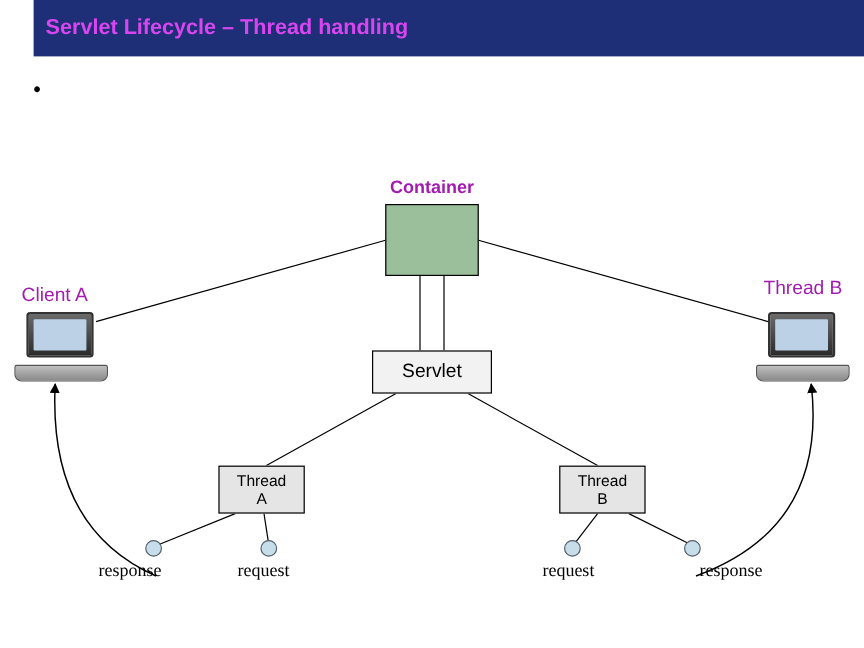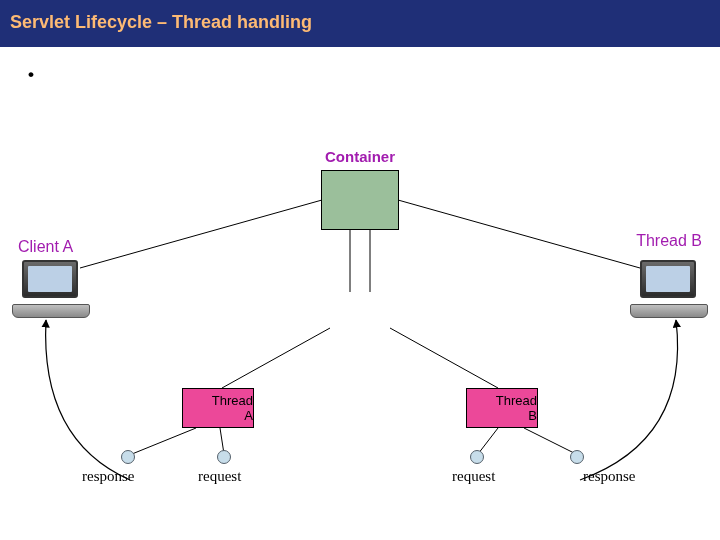--- a/index.html
+++ b/index.html
@@ -1,27 +1,27 @@
 <!DOCTYPE html>
 <html><head>
 <meta charset="utf-8">
 <style>
   * { box-sizing: border-box; margin: 0; padding: 0; }
   body { width: 720px; height: 540px; font-family: "Trebuchet MS", Verdana, Arial, sans-serif; background: #fff; position: relative; overflow: hidden; }
-  .header { background: #1f2f77; color: #fdba74; font-weight: bold; font-size: 18px; padding: 12px 10px 14px 10px; }
+  .header { background: #1f2f77; color: #d946ef; font-weight: bold; font-size: 18px; padding: 12px 10px 14px 10px; margin-left: 28px; }
   .bullet-row { display: flex; padding: 18px 28px 6px 28px; font-weight: bold; font-size: 17px; color: #000; }
   .bullet-dot { margin-right: 10px; }
   .diagram { position: absolute; left: 0; top: 120px; width: 720px; height: 420px; }
   .lbl { position: absolute; font-family: Arial, sans-serif; color: #a21caf; }
   .container-label { top: 28px; left: 50%; transform: translateX(-50%); font-weight: bold; font-size: 15px; }
   .container-box { position: absolute; top: 50px; left: 50%; transform: translateX(-50%); width: 78px; height: 60px; background: #9bbf9b; border: 1px solid #000; }
   .client-a-label { top: 118px; left: 18px; font-size: 16px; }
   .client-b-label { top: 112px; right: 18px; font-size: 16px; }
   .servlet-box { position: absolute; top: 172px; left: 50%; transform: translateX(-50%); width: 100px; height: 36px; background: #f2f2f2; border: 1px solid #000; text-align: center; line-height: 34px; font-size: 16px; }
-  .thread-box { position: absolute; width: 72px; height: 40px; background: #ec4899; border: 1px solid #000; text-align: right; font-size: 13px; padding-top: 4px; line-height: 15px; }
+  .thread-box { position: absolute; width: 72px; height: 40px; background: #e5e5e5; border: 1px solid #000; text-align: center; font-size: 13px; padding-top: 4px; line-height: 15px; }
   .thread-a { top: 268px; left: 182px; }
   .thread-b { top: 268px; left: 466px; }
   .reqresp { position: absolute; font-size: 15px; top: 348px; font-family: Liberation Serif, serif; }
   .resp-a { left: 82px; }
   .req-a { left: 198px; }
   .req-b { left: 452px; }
   .resp-b { left: 583px; }
   .circle { position: absolute; width: 14px; height: 14px; border-radius: 50%; background: #c7ddea; border: 1px solid #55606a; }
   .c-resp-a { top: 330px; left: 121px; }
   .c-req-a { top: 330px; left: 217px; }
@@ -87,20 +87,23 @@
 
   <div class="laptop laptop-a">
     <div class="screen"></div>
       <div class="base"></div>
   </div>
   <div class="laptop laptop-b">
     <div class="screen"></div>
       <div class="base"></div>
   </div>
 
+  <div class="servlet-box">
+    <span>Servlet</span>
+  </div>
 
   <div class="thread-box thread-a">
     <span>Thread</span><br>
     <span>A</span>
   </div>
   <div class="thread-box thread-b">
     <span>Thread</span><br>
     <span>B</span>
   </div>
 

